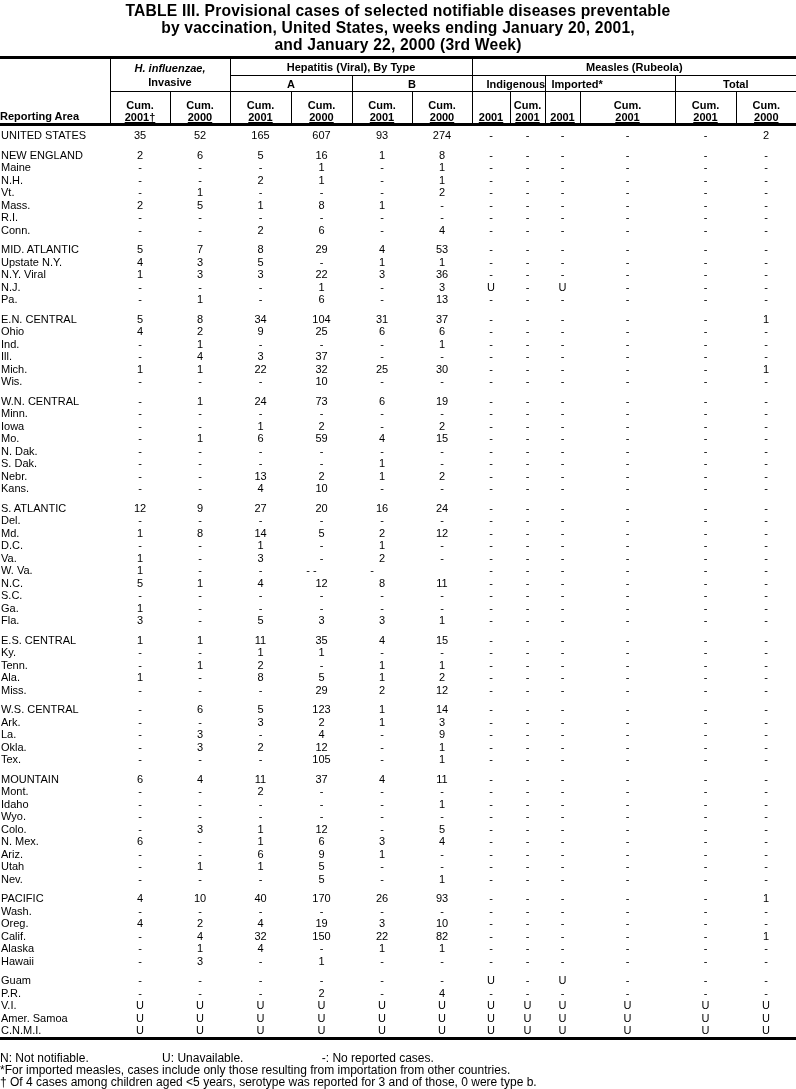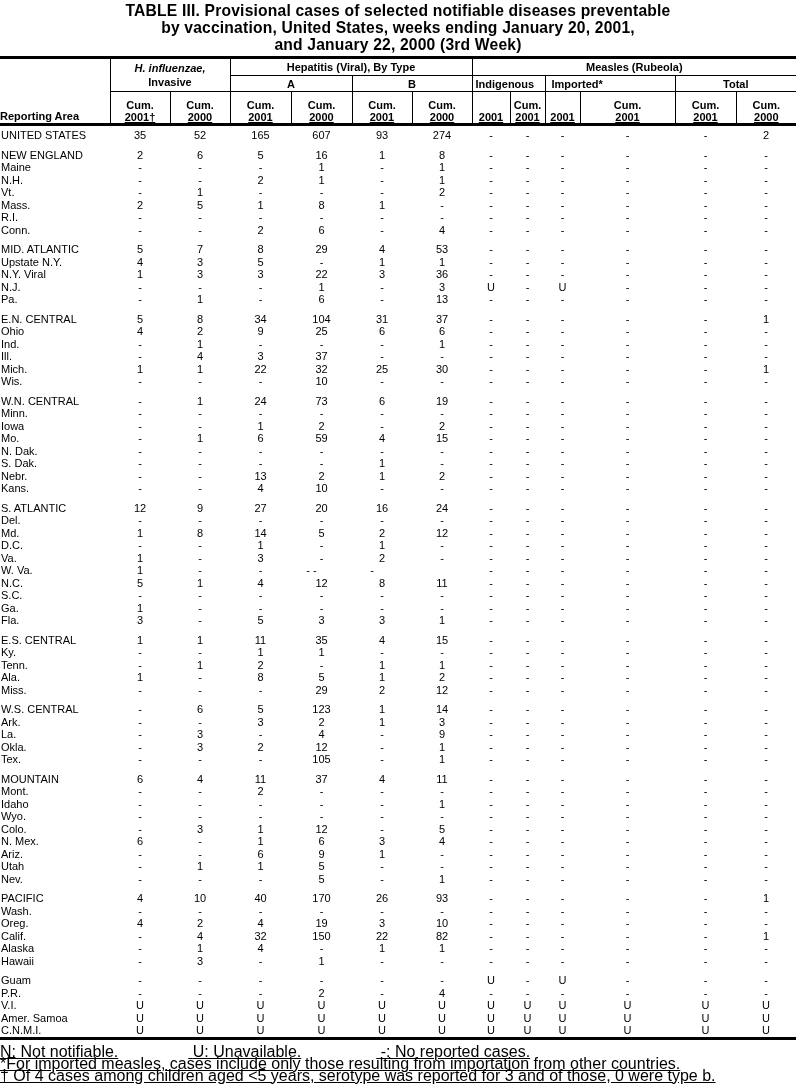--- a/index.html
+++ b/index.html
@@ -15,21 +15,21 @@
   .hrow2 th { height:15px; }
   .hrow3 th { height:31px; vertical-align:bottom; line-height:12px;margin-left:42px; }
   th.area { text-align:left; vertical-align:bottom; padding-bottom:1px; }
   .cum-top { display:block; }
   .cum-bot { display:block; text-decoration:underline; }
   tbody td { font-size:11px; line-height:12.5px; height:12.5px; padding:0; text-align:center; white-space:nowrap; }
   tbody td.name { text-align:left; padding-left:1px; }
   tbody tr.region td { padding-top:7px; }
   tbody tr.first td { padding-top:3px; }
   tbody tr.last td { border-bottom:3px solid #000; }
-  .notes { font-size:16px; line-height:12px; padding-top:6px; white-space:nowrap;text-decoration:underline; }
+  .notes { font-size:12px; line-height:12px; padding-top:12px; white-space:nowrap; }
   .notes span.gap1 { display:inline-block; width:70px; }
   .notes span.gap2 { display:inline-block; width:75px; }
   .wva-shift { position:relative; left:-10px; }
 </style>
 </head>
 <body>
 
 <div class="title">
   <div>TABLE III. Provisional  cases of selected  notifiable  diseases  preventable</div>
   <div>by vaccination, United States, weeks ending January 20, 2001,</div>
@@ -58,21 +58,21 @@
       <th colspan="2" rowspan="2" class="vl bb" style="line-height:14px;">
         <i>H. influenzae,</i><br>
         <span>Invasive</span>
       </th>
       <th colspan="4" class="vl bb">Hepatitis (Viral), By Type</th>
       <th colspan="6" class="vl bb">Measles (Rubeola)</th>
     </tr>
     <tr class="hrow2">
       <th colspan="2" class="vl bb">A</th>
       <th colspan="2" class="vl bb">B</th>
-      <th colspan="2" class="vl bb" style="text-align:left;padding-left:3px;">Indigenous</th>
+      <th colspan="2" class="vl bb" style="text-align:left;padding-left:14px;">Indigenous</th>
       <th colspan="2" class="vl bb" style="text-align:left;padding-left:6px;">Imported*</th>
       <th colspan="2" class="vl bb">Total</th>
     </tr>
     <tr class="hrow3" id="subhdr">
         <th class="vl">
           <span class="cum-top">Cum.</span>
           <span class="cum-bot">2001†</span>
         </th>
         <th class="vl">
           <span class="cum-top">Cum.</span>

